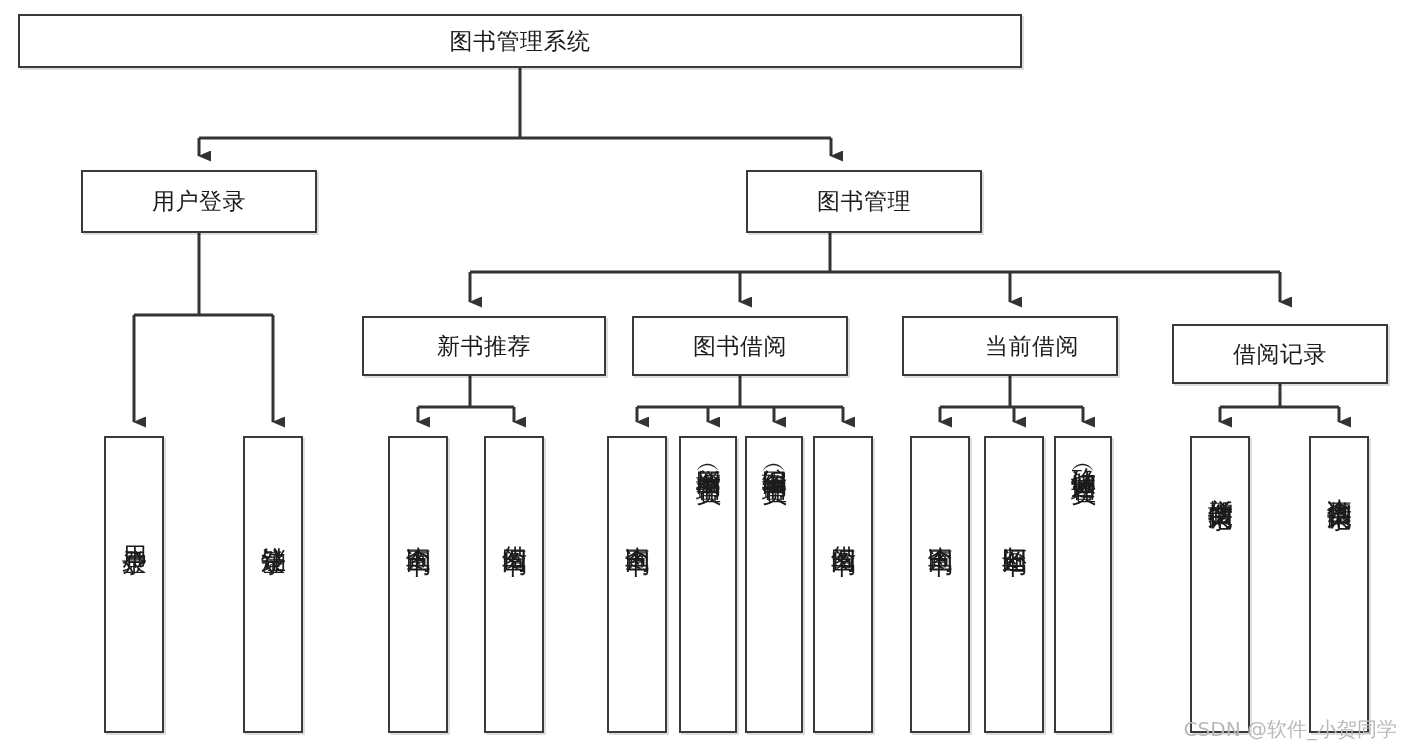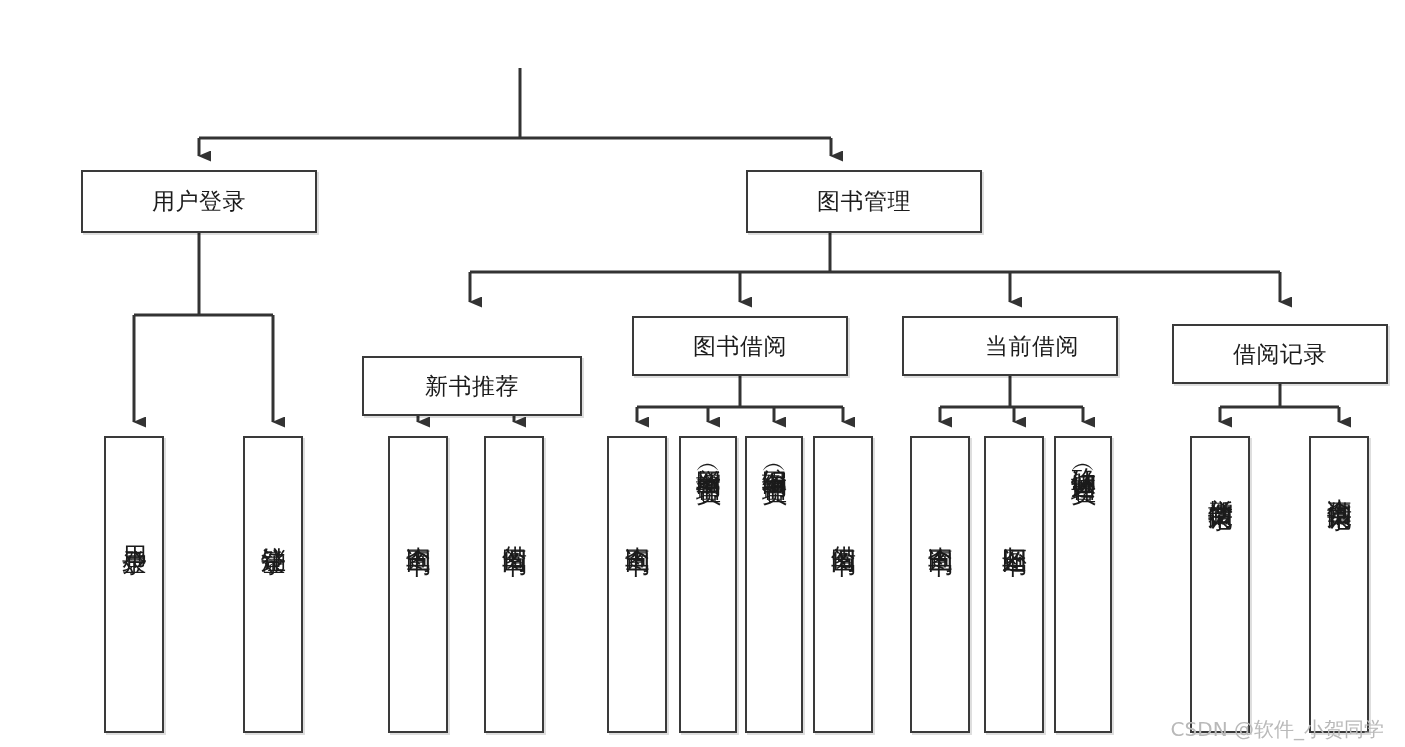--- a/index.html
+++ b/index.html
@@ -69,21 +69,21 @@
     margin-top: 36px;
   }
   .node.v.tall .label {
     margin-top: 6px;
   }
   .node.v.short .label {
     margin-top: 84px;
   }
   .watermark {
     position: absolute;
-    right: 21px;
+    right: 8px;
     bottom: 4px;
     font-size: 20px;
     color: #b9b9b9;
     white-space: nowrap;
     font-family: "DejaVu Sans", "Liberation Sans", sans-serif;
   }
 </style>
 </head>
 <body>
 
@@ -132,32 +132,35 @@
       <path d="M1014,407 L1014,422" marker-end="url(#arw)"></path>
       <path d="M1083,407 L1083,422" marker-end="url(#arw)"></path>
 
       <path d="M1280,376 L1280,407"></path>
       <path d="M1220,407 L1339,407"></path>
       <path d="M1220,407 L1220,422" marker-end="url(#arw)"></path>
       <path d="M1339,407 L1339,422" marker-end="url(#arw)"></path>
     </g>
   </svg>
 
+  <div class="node h root" id="root-node" style="left: 18px; top: 14px; width: 1004px; height: 54px;">
+    <span class="label">图书管理系统</span>
+  </div>
 
   <div id="level2-layer">
       <div class="node h" style="left: 81px; top: 170px; width: 236px; height: 63px;">
         <span class="label">用户登录</span>
       </div>
       <div class="node h" style="left: 712px; top: 170px; width: 236px; height: 63px; margin-left: 34px;">
         <span class="label">图书管理</span>
       </div>
     </div>
 
   <div id="level3-layer">
-      <div class="node h" style="left: 362px; top: 316px; width: 220px; height: 60px; margin-top: 40px;">
+      <div class="node h" style="left: 362px; top: 316px; width: 244px; height: 60px;">
         <span class="label">新书推荐</span>
       </div>
       <div class="node h" style="left: 632px; top: 316px; width: 216px; height: 60px;">
         <span class="label">图书借阅</span>
       </div>
       <div class="node h" style="left: 902px; top: 316px; width: 216px; height: 60px; padding-left: 44px;">
         <span class="label">当前借阅</span>
       </div>
       <div class="node h" style="left: 1172px; top: 316px; width: 216px; height: 60px; margin-top: 8px;">
         <span class="label">借阅记录</span>

